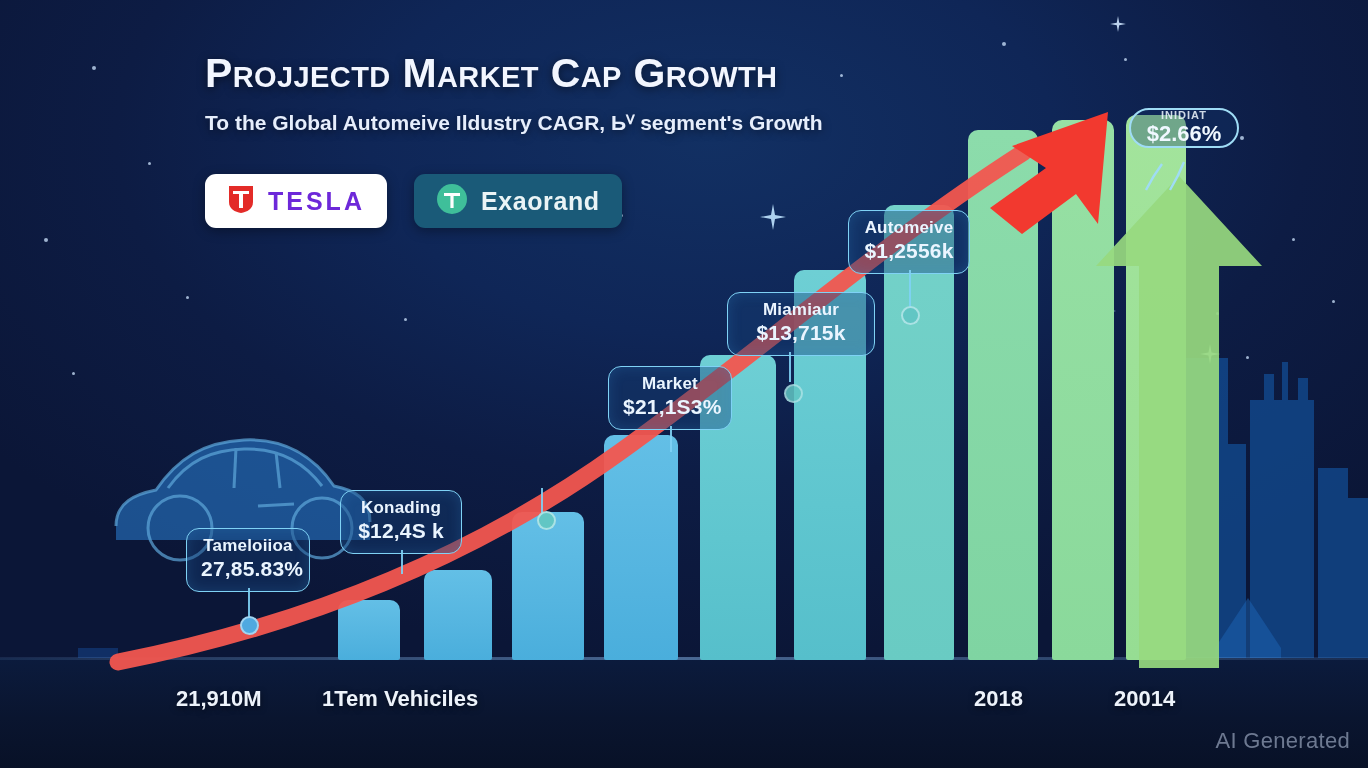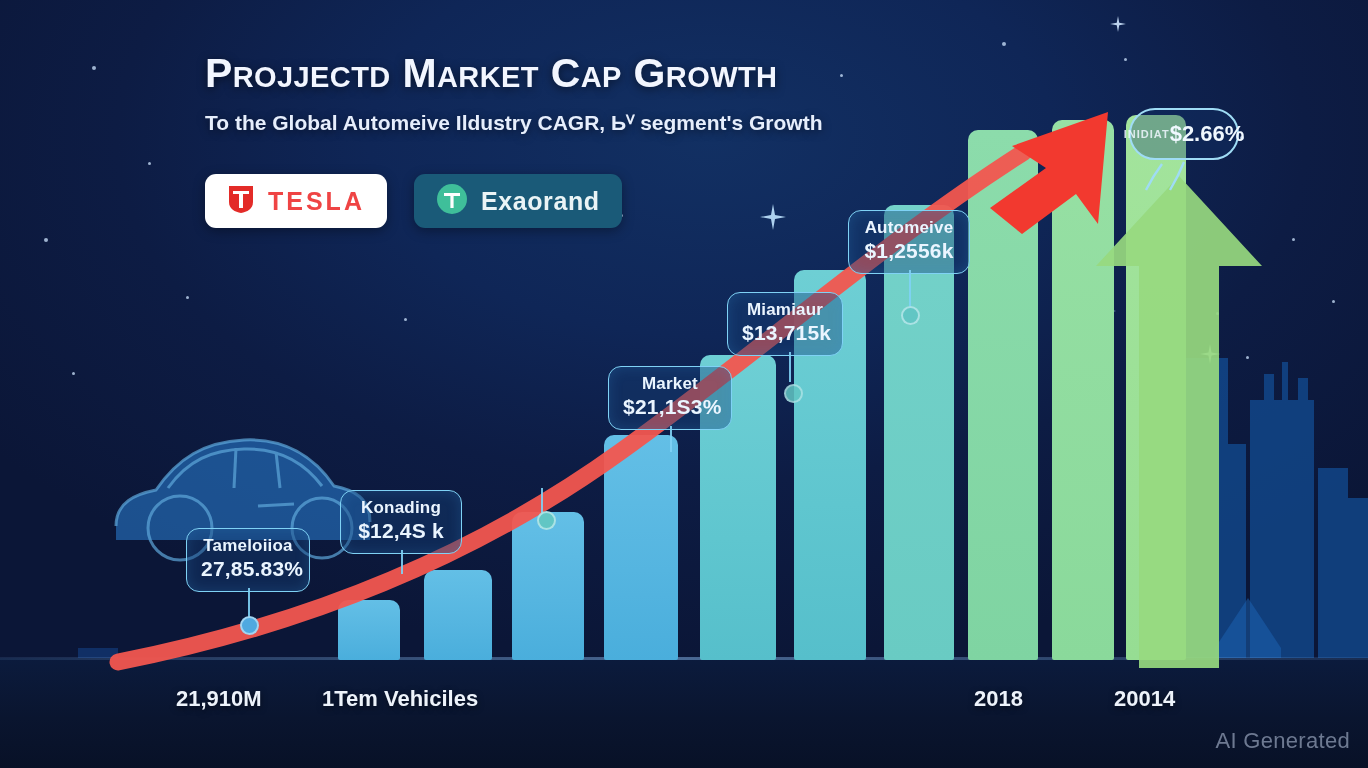--- a/index.html
+++ b/index.html
@@ -72,21 +72,21 @@
 
   
   #badges { position:absolute; left:205px; top:174px; display:flex; gap:27px; }
   .badge {
     display:flex; align-items:center; gap:13px;
     height:54px; padding:0 22px; border-radius:11px;
   }
   .badge.light { background:#ffffff; box-shadow:0 3px 12px rgba(0,0,0,.35); }
   .badge.dark  { background:#1a5a78; box-shadow:0 3px 12px rgba(0,0,0,.35); }
   .badge-text { font-size:25px; font-weight:bold; letter-spacing:3px; }
-  .badge.light .badge-text { color:#ef4444; }
+  .badge.light .badge-text { color:#6d28d9; }
   .badge.dark  .badge-text { color:#eaf4f6; letter-spacing:.6px; font-weight:600; }
 
   
   .callout {
     position:absolute;
     border:1.6px solid #7fd2f5;
     border-radius:13px;
     background:rgba(22,64,120,.42);
     padding:7px 14px 8px;
     text-align:center;
@@ -98,24 +98,24 @@
   .leader { position:absolute; width:2px; background:#7fd2f5; opacity:.9; }
   .dot {
     position:absolute; width:19px; height:19px; border-radius:50%;
     border:2px solid rgba(230,250,255,.55);
   }
   .dot.b { background:#4fa9e0; }
   .dot.t { background:#62c6c4; }
 
   
   #bubble {
-    position:absolute; left:1129px; top:108px; width:110px; height:52px;
+    position:absolute; left:1129px; top:108px; width:110px; height:40px;
     border:2px solid #9fdcf5; border-radius:26px;
     background:rgba(18,52,105,.35);
-    display:flex; flex-direction:row; align-items:center; justify-content:center;
+    display:flex; flex-direction:column; align-items:center; justify-content:center;
     color:#f0f8ff;
   }
   #bubble .bname { font-size:11px; font-weight:bold; letter-spacing:1px; opacity:.85; line-height:1; }
   #bubble .bval  { font-size:22px; font-weight:bold; line-height:1.15; }
   #bubbletail { position:absolute; left:1140px; top:158px; width:60px; height:34px; }
 
   
   .axlabel {
     position:absolute; top:686px;
     font-size:22px; font-weight:bold; color:#edf3fb;
@@ -298,21 +298,21 @@
   <div class="leader" style="left:541px; top:488px; height:28px;"></div>
   <div class="dot t" style="left:537px; top:511px;"></div>
 
   <div class="callout" style="left:608px; top:366px; width:124px;">
     <div class="cname">Market</div>
     <div class="cval">$21,1S3%</div>
   </div>
   <div class="leader" style="left:670px; top:426px; height:26px;"></div>
   <div class="dot t" style="left:784px; top:384px; opacity:.85;"></div>
 
-  <div class="callout" style="left:727px; top:292px; width:116px;">
+  <div class="callout" style="left:727px; top:292px; width:148px;">
     <div class="cname">Miamiaur</div>
     <div class="cval">$13,715k</div>
   </div>
   <div class="leader" style="left:789px; top:352px; height:30px;"></div>
 
   <div class="callout" style="left:848px; top:210px; width:122px;">
     <div class="cname">Automeive</div>
     <div class="cval">$1,2556k</div>
   </div>
   <div class="leader" style="left:909px; top:270px; height:44px;"></div>

